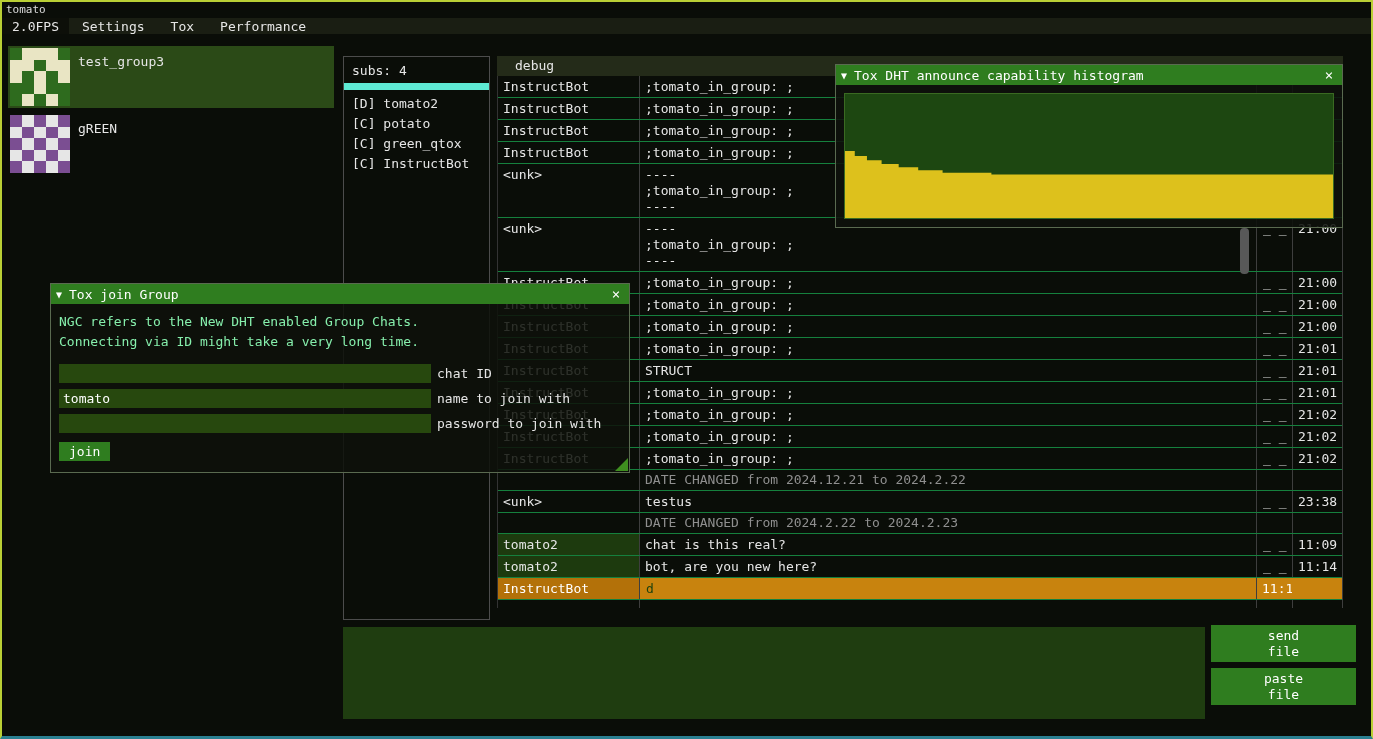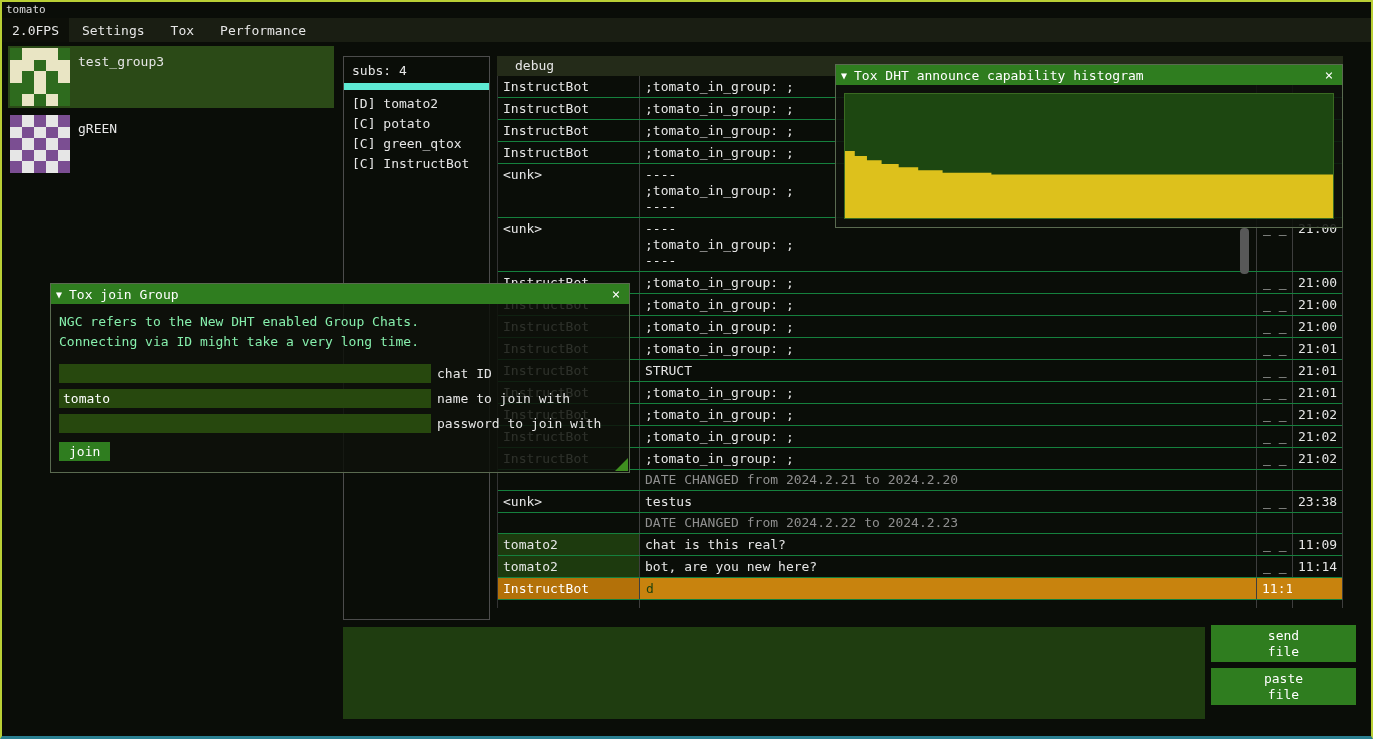--- a/index.html
+++ b/index.html
@@ -5,21 +5,21 @@
   *{margin:0;padding:0;box-sizing:border-box}
   body{background:#000}
   .app{
     position:relative;width:1373px;height:739px;overflow:hidden;
     background:#0a0d08;
     border:2px solid var(--window-border,#b9cf35);
     border-bottom:3px solid var(--window-border-bottom,#2a7f91);
     font-family:"DejaVu Sans Mono",monospace;font-size:13px;color:#e6e6e6;
   }
   .titlebar{position:absolute;top:0;left:0;right:0;height:16px;font-size:11px;line-height:15px;padding-left:4px;color:#dcdcdc}
-  .menubar{position:absolute;top:16px;left:0;right:0;height:24px;background:#1a1e13;display:flex;align-items:stretch}
+  .menubar{position:absolute;top:16px;left:0;right:0;height:16px;background:#1a1e13;display:flex;align-items:stretch}
   .fps{background:#0d0f09;padding:0 10px;display:flex;align-items:center}
   .menu-items{display:flex}
   .menu-item{padding:0 13px;display:flex;align-items:center}
 
   .sidebar{position:absolute;left:6px;top:44px;width:326px}
   .group-item{display:flex;gap:8px;height:62px;margin-bottom:5px;padding:2px;align-items:flex-start}
   .group-item.selected{background:var(--selected-group-bg,#2b4a17)}
   .avatar{width:60px;height:58px;display:grid;grid-template-columns:repeat(5,1fr);grid-template-rows:repeat(5,1fr);flex:0 0 auto}
   .group-label{padding-top:6px}
 
@@ -290,21 +290,21 @@
         <div class="row">
           <div class="cell name">InstructBot</div>
           <div class="cell msg">
             <div>;tomato_in_group: ;</div>
           </div>
           <div class="cell flags">_ _</div>
           <div class="cell time">21:02</div>
         </div>
         <div class="row sys">
           <div class="cell name"></div>
-          <div class="cell msg">DATE CHANGED from 2024.2.21 to 2024.2.20</div>
+          <div class="cell msg">DATE CHANGED from 2024.12.21 to 2024.2.22</div>
           <div class="cell flags"></div>
           <div class="cell time"></div>
         </div>
         <div class="row">
           <div class="cell name">&lt;unk&gt;</div>
           <div class="cell msg">
             <div>testus</div>
           </div>
           <div class="cell flags">_ _</div>
           <div class="cell time">23:38</div>

